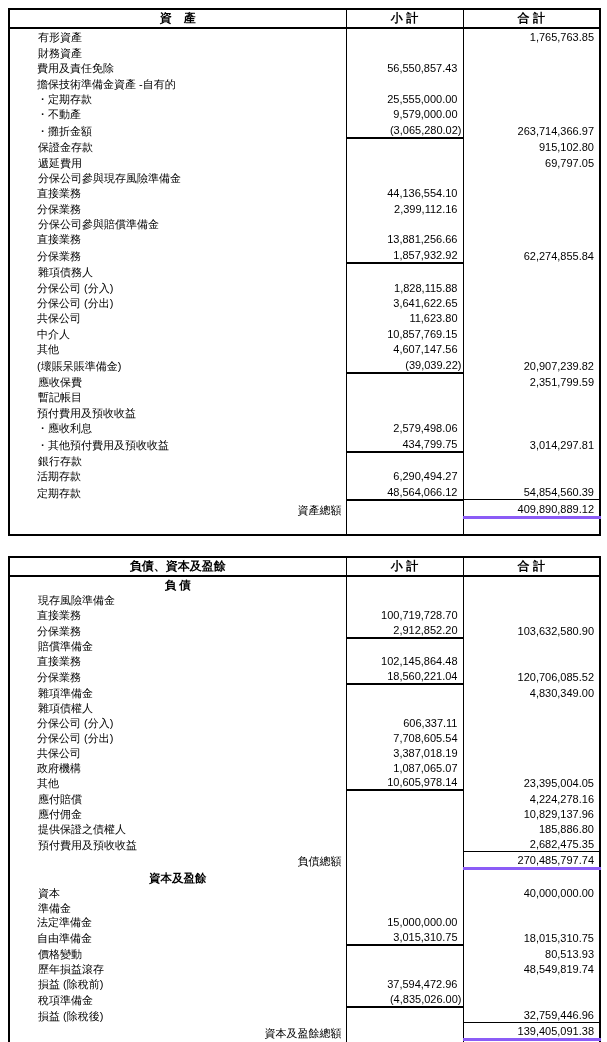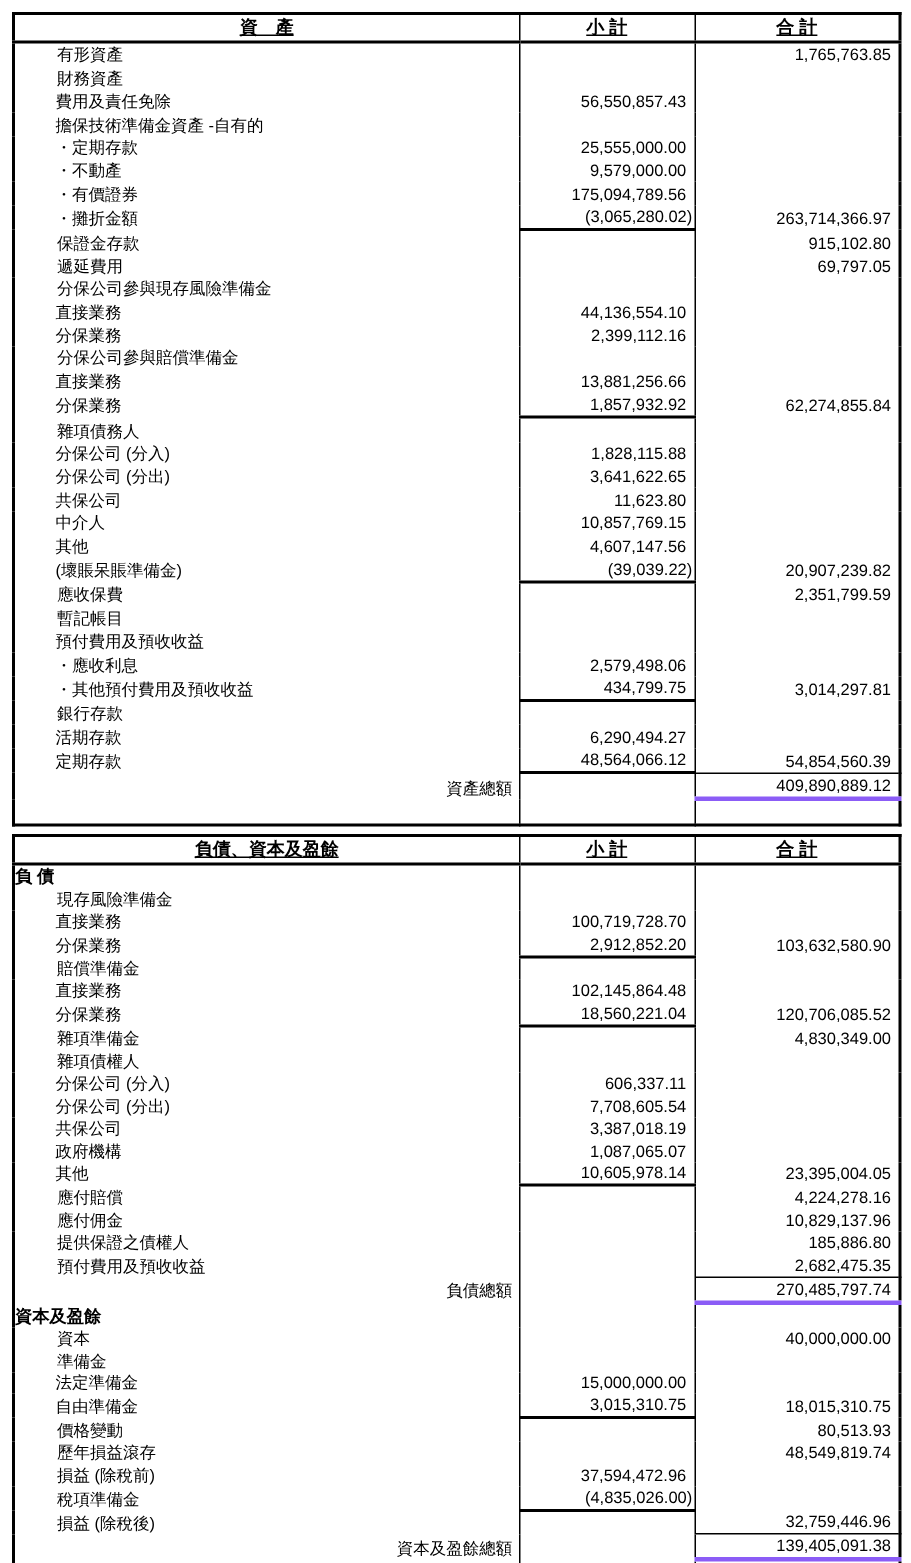--- a/index.html
+++ b/index.html
@@ -12,32 +12,32 @@
     position:absolute;left:8px;width:591px;
     border-collapse:collapse;table-layout:fixed;background:#fff;
     border:2px solid #000;
   }
   col.c-label{width:337px;}
   col.c-sub{width:117px;}
   col.c-total{width:137px;}
   th{
     font-weight:bold;font-size:12px;height:15px;padding:0;
     vertical-align:middle;text-align:center;
-    border-bottom:2px solid #000;white-space:nowrap;overflow:hidden;text-decoration:underline;
+    border-bottom:2px solid #000;white-space:nowrap;overflow:hidden;
   }
   td{
     height:var(--rh,14px);font-size:11px;line-height:12px;
     padding:0 0 1px 0;vertical-align:bottom;
     white-space:nowrap;overflow:hidden;
   }
   .c2{border-left:1px solid #000;}
   .c3{border-left:1px solid #000;}
   td.label{padding-left:28px;text-align:left;}
   td.ind1{padding-left:27px;}
-  td.section{font-weight:bold;padding-left:0;font-size:11.5px;}
+  td.section{text-align:center;font-weight:bold;padding-left:0;font-size:11.5px;}
   td.tot-label{text-align:right;padding-left:4px;padding-right:4px;}
   td.num{text-align:right;padding-right:5px;}
   td.paren{padding-right:1px;}
   td.group-end{border-bottom:2px solid #000;}
   td.t-top{border-top:1px solid #000;}
   td.t-thick{border-bottom:3px solid #8b5cf6;}
 </style>
 </head>
 <body>
 
@@ -80,25 +80,20 @@
           <td class="label ind1">・定期存款</td>
           <td class="num c2">25,555,000.00</td>
           <td class="num c3"></td>
         </tr>
         <tr>
           <td class="label ind1">・不動產</td>
           <td class="num c2">9,579,000.00</td>
           <td class="num c3"></td>
         </tr>
         <tr>
-          <td class="label ind1">・有價證券</td>
-          <td class="num c2">175,094,789.56</td>
-          <td class="num c3"></td>
-        </tr>
-        <tr>
           <td class="label ind1">・攤折金額</td>
           <td class="num c2 group-end paren">(3,065,280.02)</td>
           <td class="num c3">263,714,366.97</td>
         </tr>
         <tr>
           <td class="label">保證金存款</td>
           <td class="num c2"></td>
           <td class="num c3">915,102.80</td>
         </tr>
         <tr>

